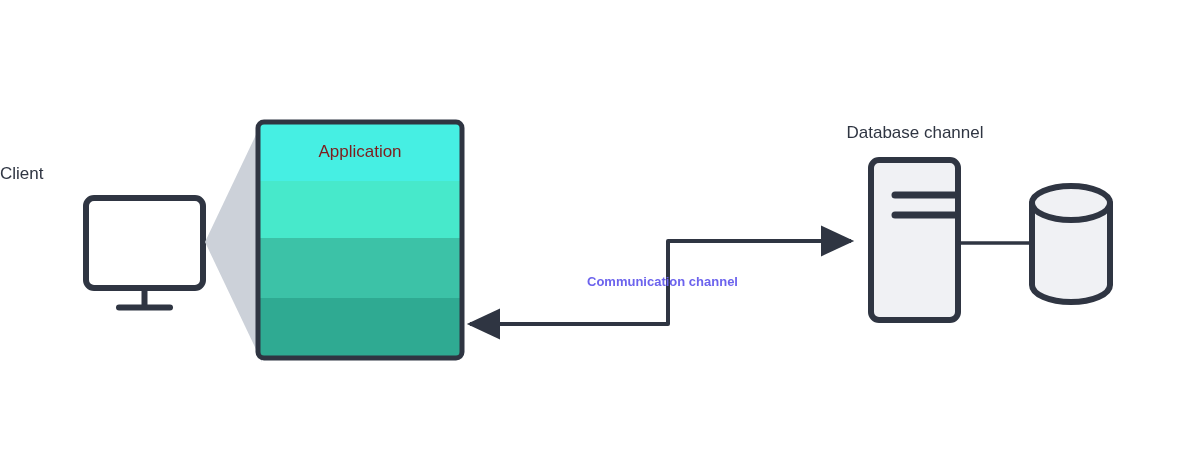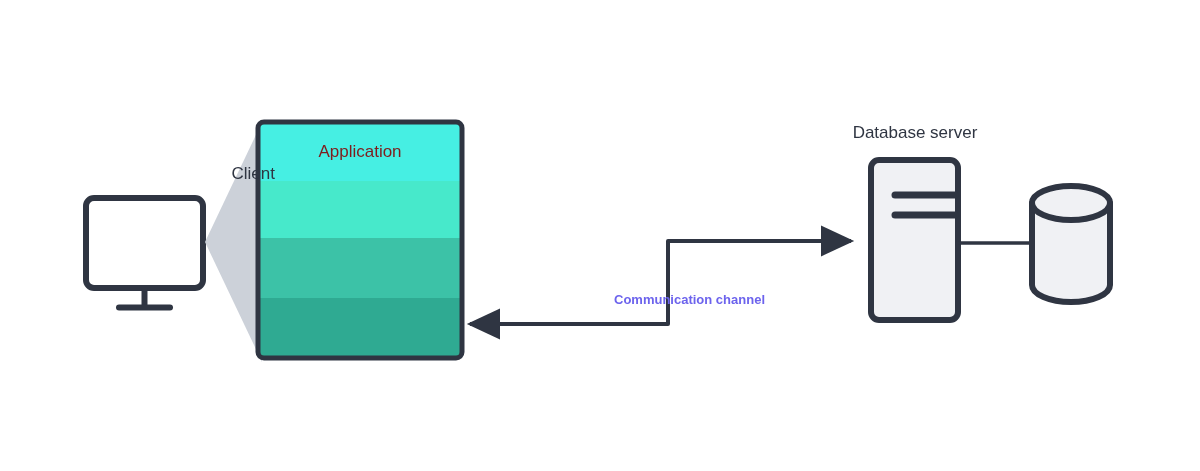--- a/index.html
+++ b/index.html
@@ -26,21 +26,21 @@
   }
   .lbl {
     position: absolute;
     white-space: nowrap;
     color: #2f3542;
   }
   #client-label {
     left: 0;
     top: 164px;
     width: 275px;
-    text-align: right;
+    text-align: left;
     font-size: 17px;
     color: #2f3542;
   }
   #dbserver-label {
     left: 790px;
     top: 123px;
     width: 250px;
     text-align: center;
     font-size: 17px;
     color: #2f3542;
@@ -59,25 +59,24 @@
     width: 204px;
     text-align: center;
     font-size: 23px;
     font-weight: bold;
     color: #ffffff;
   }
   #channel-label {
     left: 560px;
     top: 274px;
     width: 205px;
-    text-align: right;
+    text-align: center;
     font-size: 13px;
     font-weight: bold;
     color: #6c63ed;
-    margin-top: 18px;
   }
 </style>
 </head>
 <body>
 
 <div id="canvas" style="background: rgb(255, 255, 255);">
 
   <svg class="svg-layer" viewBox="0 0 1200 471">
     <defs>
       <marker id="arrow-right" markerWidth="9" markerHeight="9" refX="7.6" refY="4.5" orient="auto" markerUnits="strokeWidth">
@@ -122,20 +121,20 @@
     <line x1="958" y1="243" x2="1031" y2="243" stroke="#2f3542" stroke-width="3.5"></line>
 
     <g>
       <path d="M1032,203 L1032,285 A39,17 0 0 0 1110,285 L1110,203 Z" fill="#f0f1f4" stroke="#2f3542" stroke-width="6" stroke-linejoin="round"></path>
       <ellipse cx="1071" cy="203" rx="39" ry="17" fill="#f0f1f4" stroke="#2f3542" stroke-width="6"></ellipse>
     </g>
   </svg>
 
   <div class="lbl" id="client-label">Client</div>
 
-  <div class="lbl" id="dbserver-label">Database server</div>
+  <div class="lbl" id="dbserver-label">Database channel</div>
 
   <div class="lbl" id="application-label">Application</div>
 
 
   <div class="lbl" id="channel-label" style="color: rgb(108, 99, 237);">Communication channel</div>
 
 </div>
 
 </body></html>

